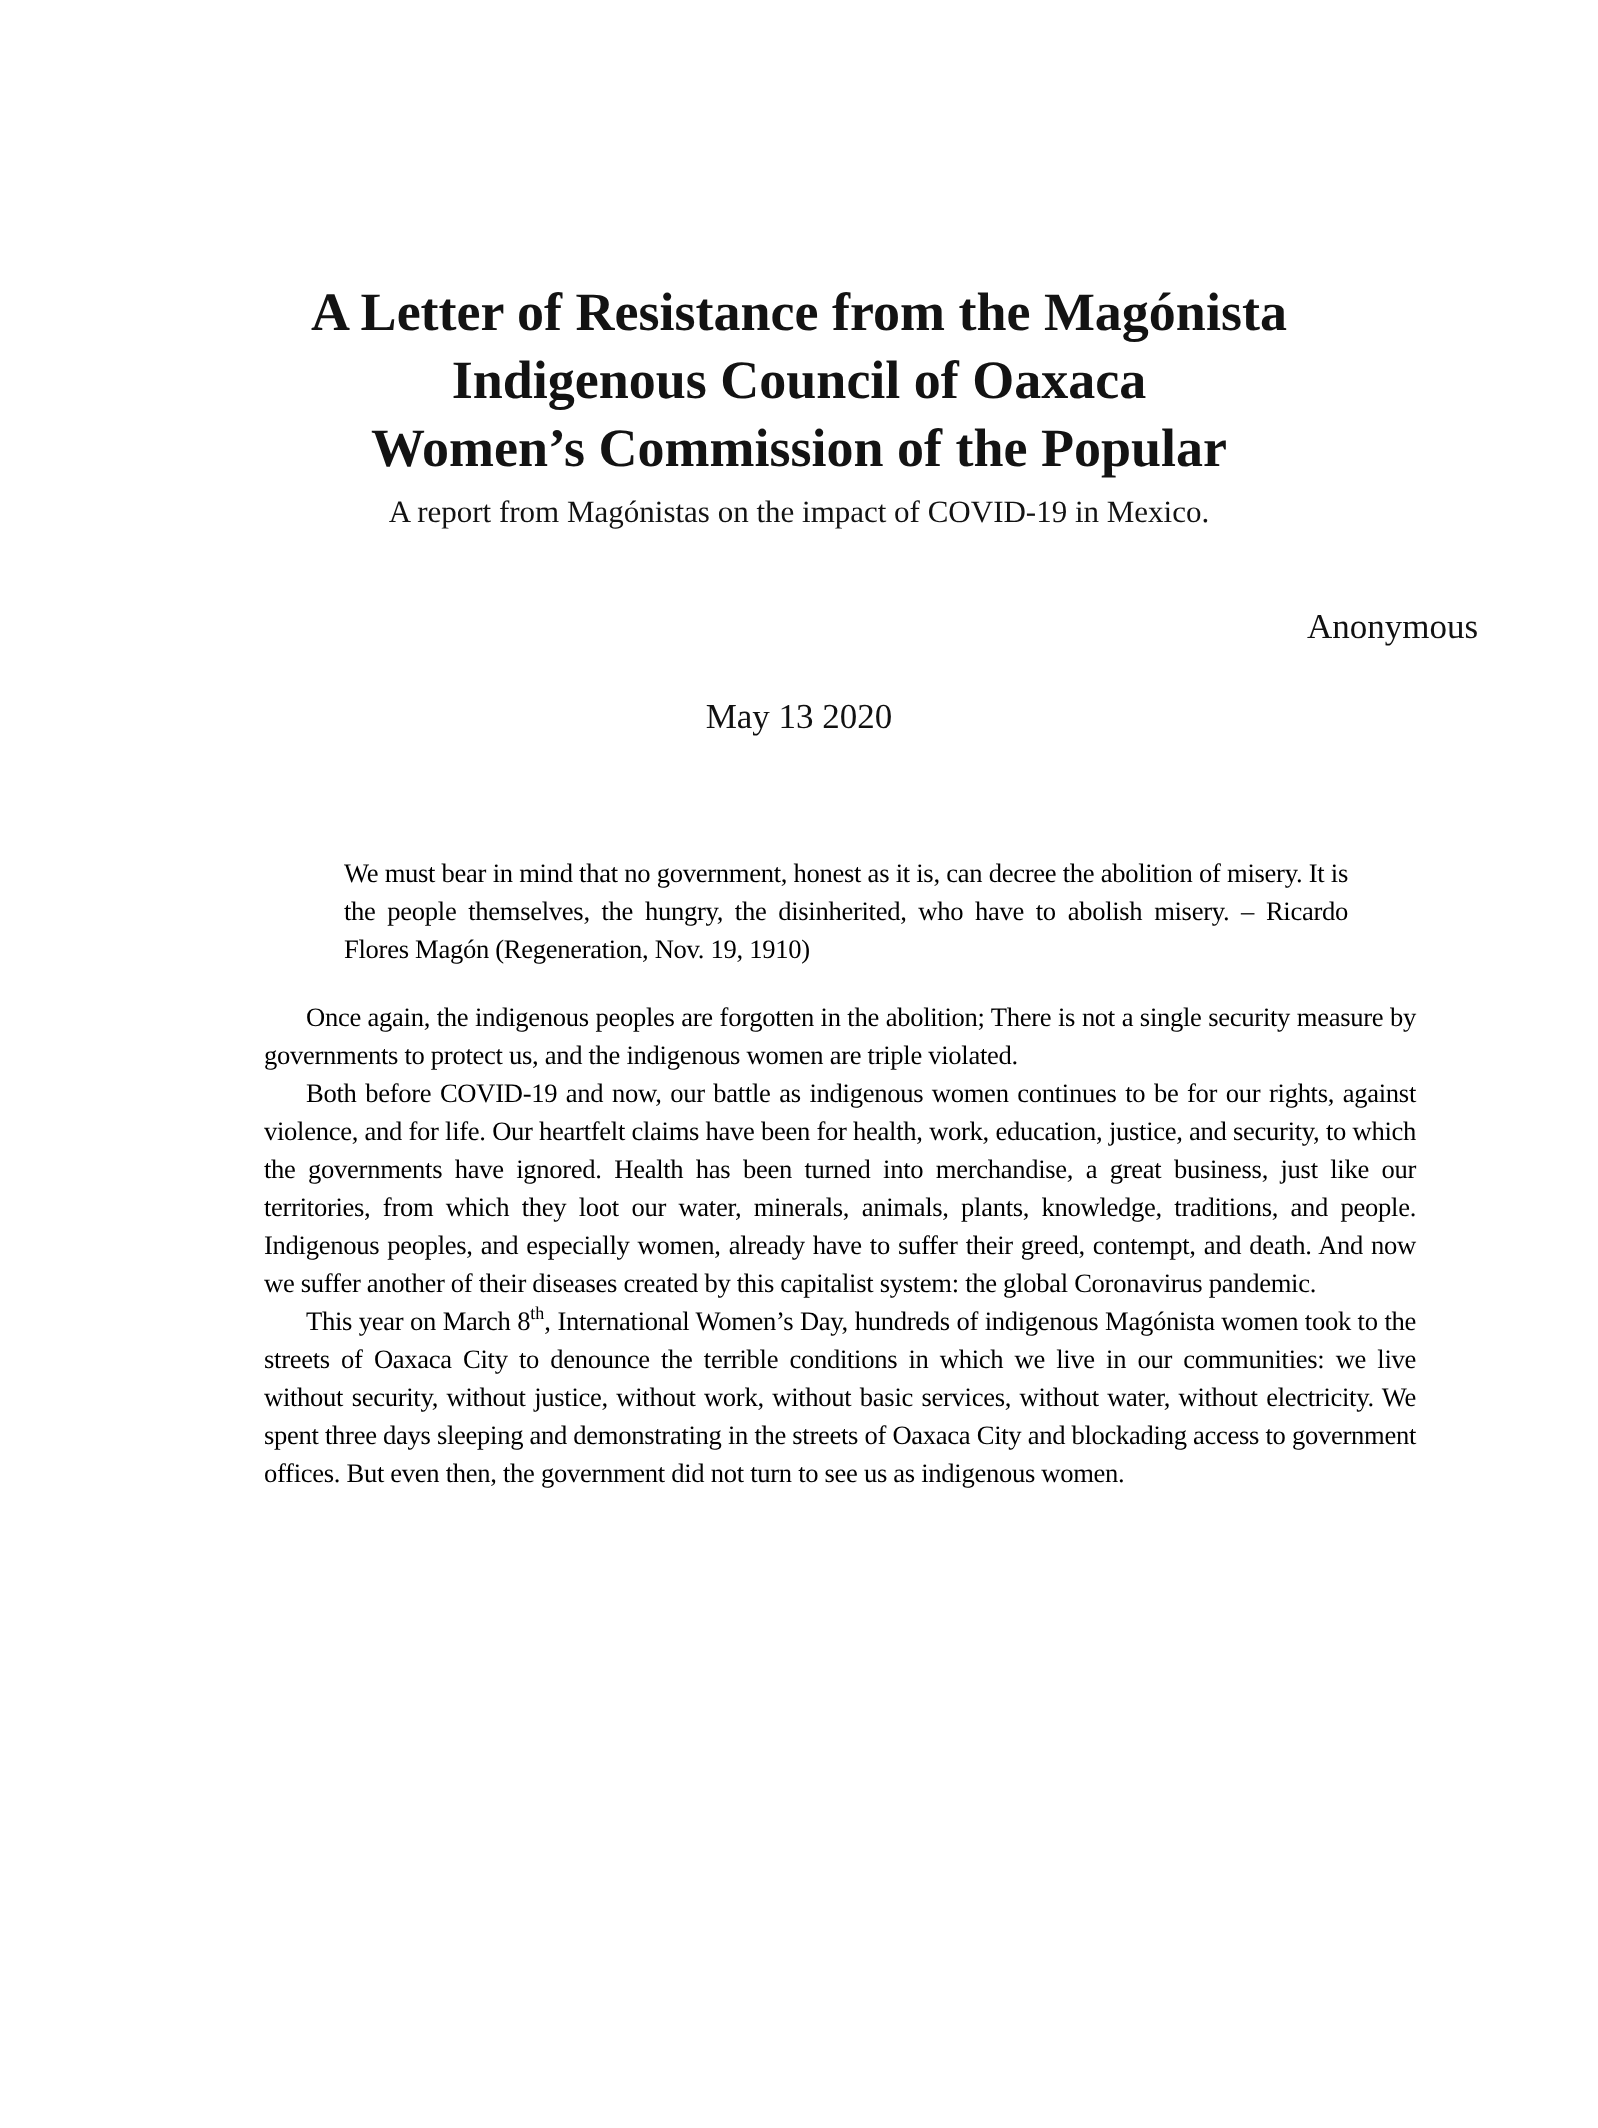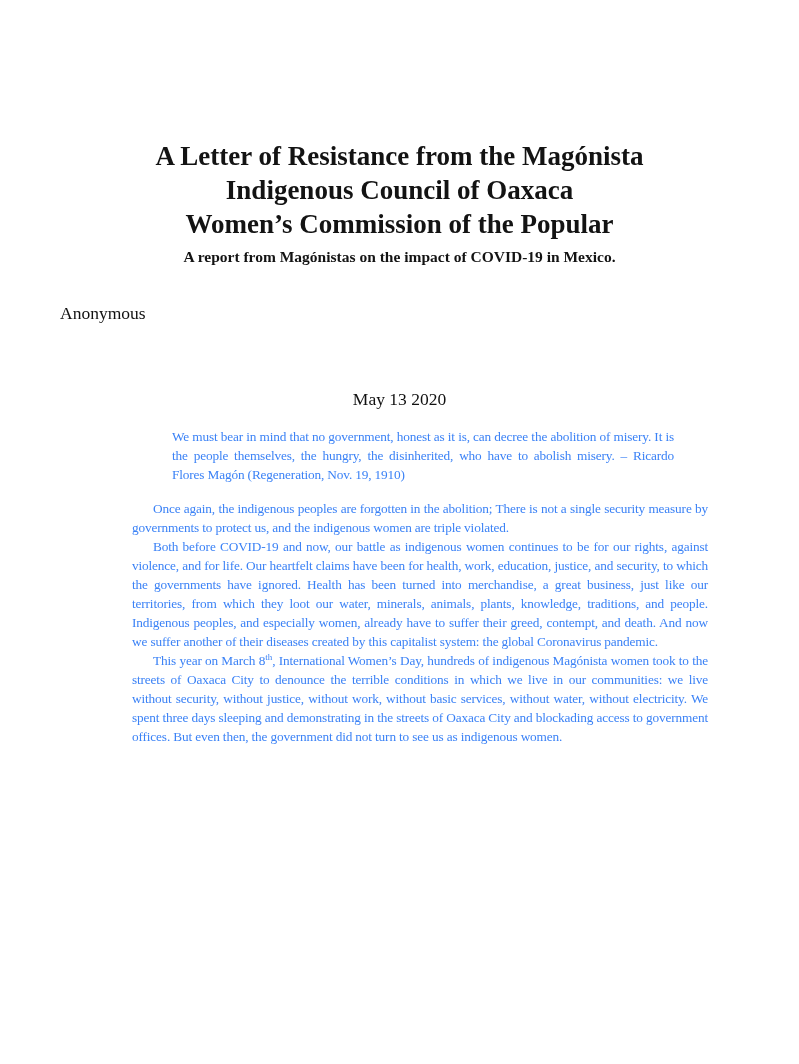--- a/index.html
+++ b/index.html
@@ -31,50 +31,49 @@
   .title-line {
     display: block;
   }
   .subtitle {
     position: absolute;
     top: 248px;
     left: 60px;
     width: 679px;
     text-align: center;
     font-size: 15.5px;
-    font-weight: bold;
+    font-weight: normal;
     color: #131313;
   }
   .author {
     position: absolute;
     top: 303px;
     left: 60px;
     width: 679px;
-    text-align: left;
+    text-align: right;
     font-size: 17.5px;
   }
   .date {
     position: absolute;
     top: 348px;
     left: 60px;
     width: 679px;
     text-align: center;
     font-size: 17.5px;
-    margin-top: 41px;
   }
   .body-text {
     position: absolute;
     top: 427px;
     left: 132px;
     width: 576px;
     font-size: 13.3px;
     line-height: 19px;
     letter-spacing: -0.15px;
     text-align: justify;
-    color: #3b82f6;
+    color: #000000;
   }
   .epigraph {
     margin: 0 34px 15px 40px;
     text-align: justify;
   }
   .para {
     margin: 0;
     text-indent: 21px;
   }
   .para sup {

